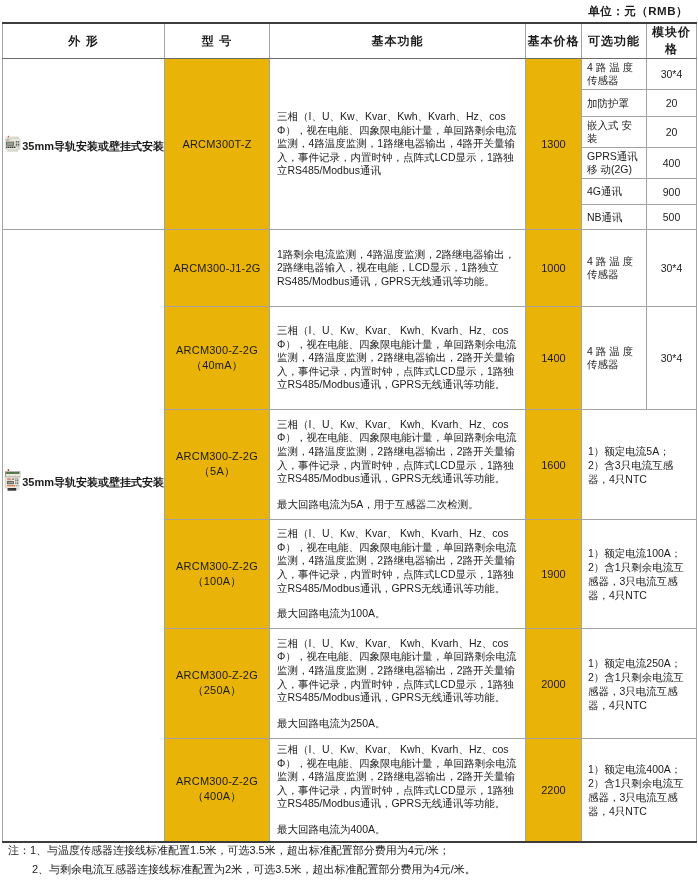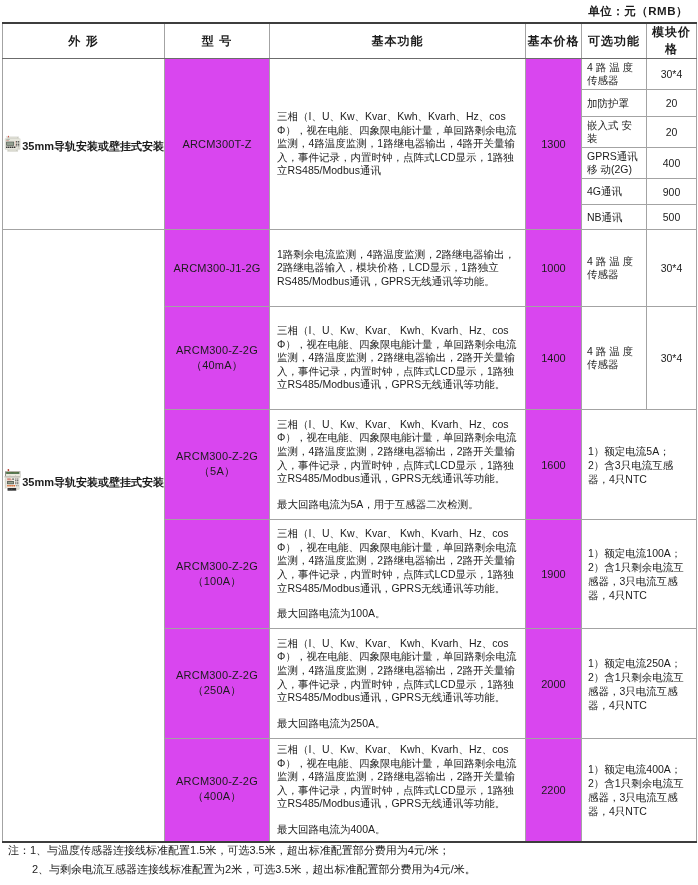--- a/index.html
+++ b/index.html
@@ -29,21 +29,21 @@
     font-size: 10.5px;
   }
   .price-table th {
     height: 30px;
     font-size: 12px; font-weight: 700;
     text-align: center;
     border-bottom: 1px solid #6b6b6b;
     letter-spacing: 1px;
     background: #ffffff;
   }
-  .gray { background: #d946ef; }
+  .gray { background: #eab308; }
   td.model-cell {
     text-align: center; font-size: 11px; letter-spacing: .2px;
   }
   td.model-cell .spec { display: block; margin-top: 2px; }
   td.func-cell {
     text-align: left; padding: 4px 7px;
     line-height: 13.6px; font-size: 10.5px;
   }
   td.func-cell .func-note { margin-top: 12px; }
   td.price-cell { text-align: center; font-size: 11px; }
@@ -223,21 +223,21 @@
               <rect x="44" y="113" width="10" height="9" fill="#444"></rect>
             <rect x="78" y="110" width="16" height="10" fill="#e6e4d9" class="stroke"></rect>
           </svg>
           <div class="device-caption">35mm导轨安装或壁挂式安装</div>
         </div>
       </td>
       <td class="gray model-cell">
         <span>ARCM300-J1-2G</span>
       </td>
       <td class="func-cell">
-        <div>1路剩余电流监测，4路温度监测，2路继电器输出，2路继电器输入，模块价格，LCD显示，1路独立RS485/Modbus通讯，GPRS无线通讯等功能。</div>
+        <div>1路剩余电流监测，4路温度监测，2路继电器输出，2路继电器输入，视在电能，LCD显示，1路独立RS485/Modbus通讯，GPRS无线通讯等功能。</div>
       </td>
       <td class="gray price-cell">1000</td>
       <td class="opt-name">4 路 温 度 传感器</td>
       <td class="opt-price">30*4</td>
     </tr>
 
     <tr class="h-r3">
       <td class="gray model-cell">
         <span>ARCM300-Z-2G</span><span class="spec">（40mA）</span>
       </td>

